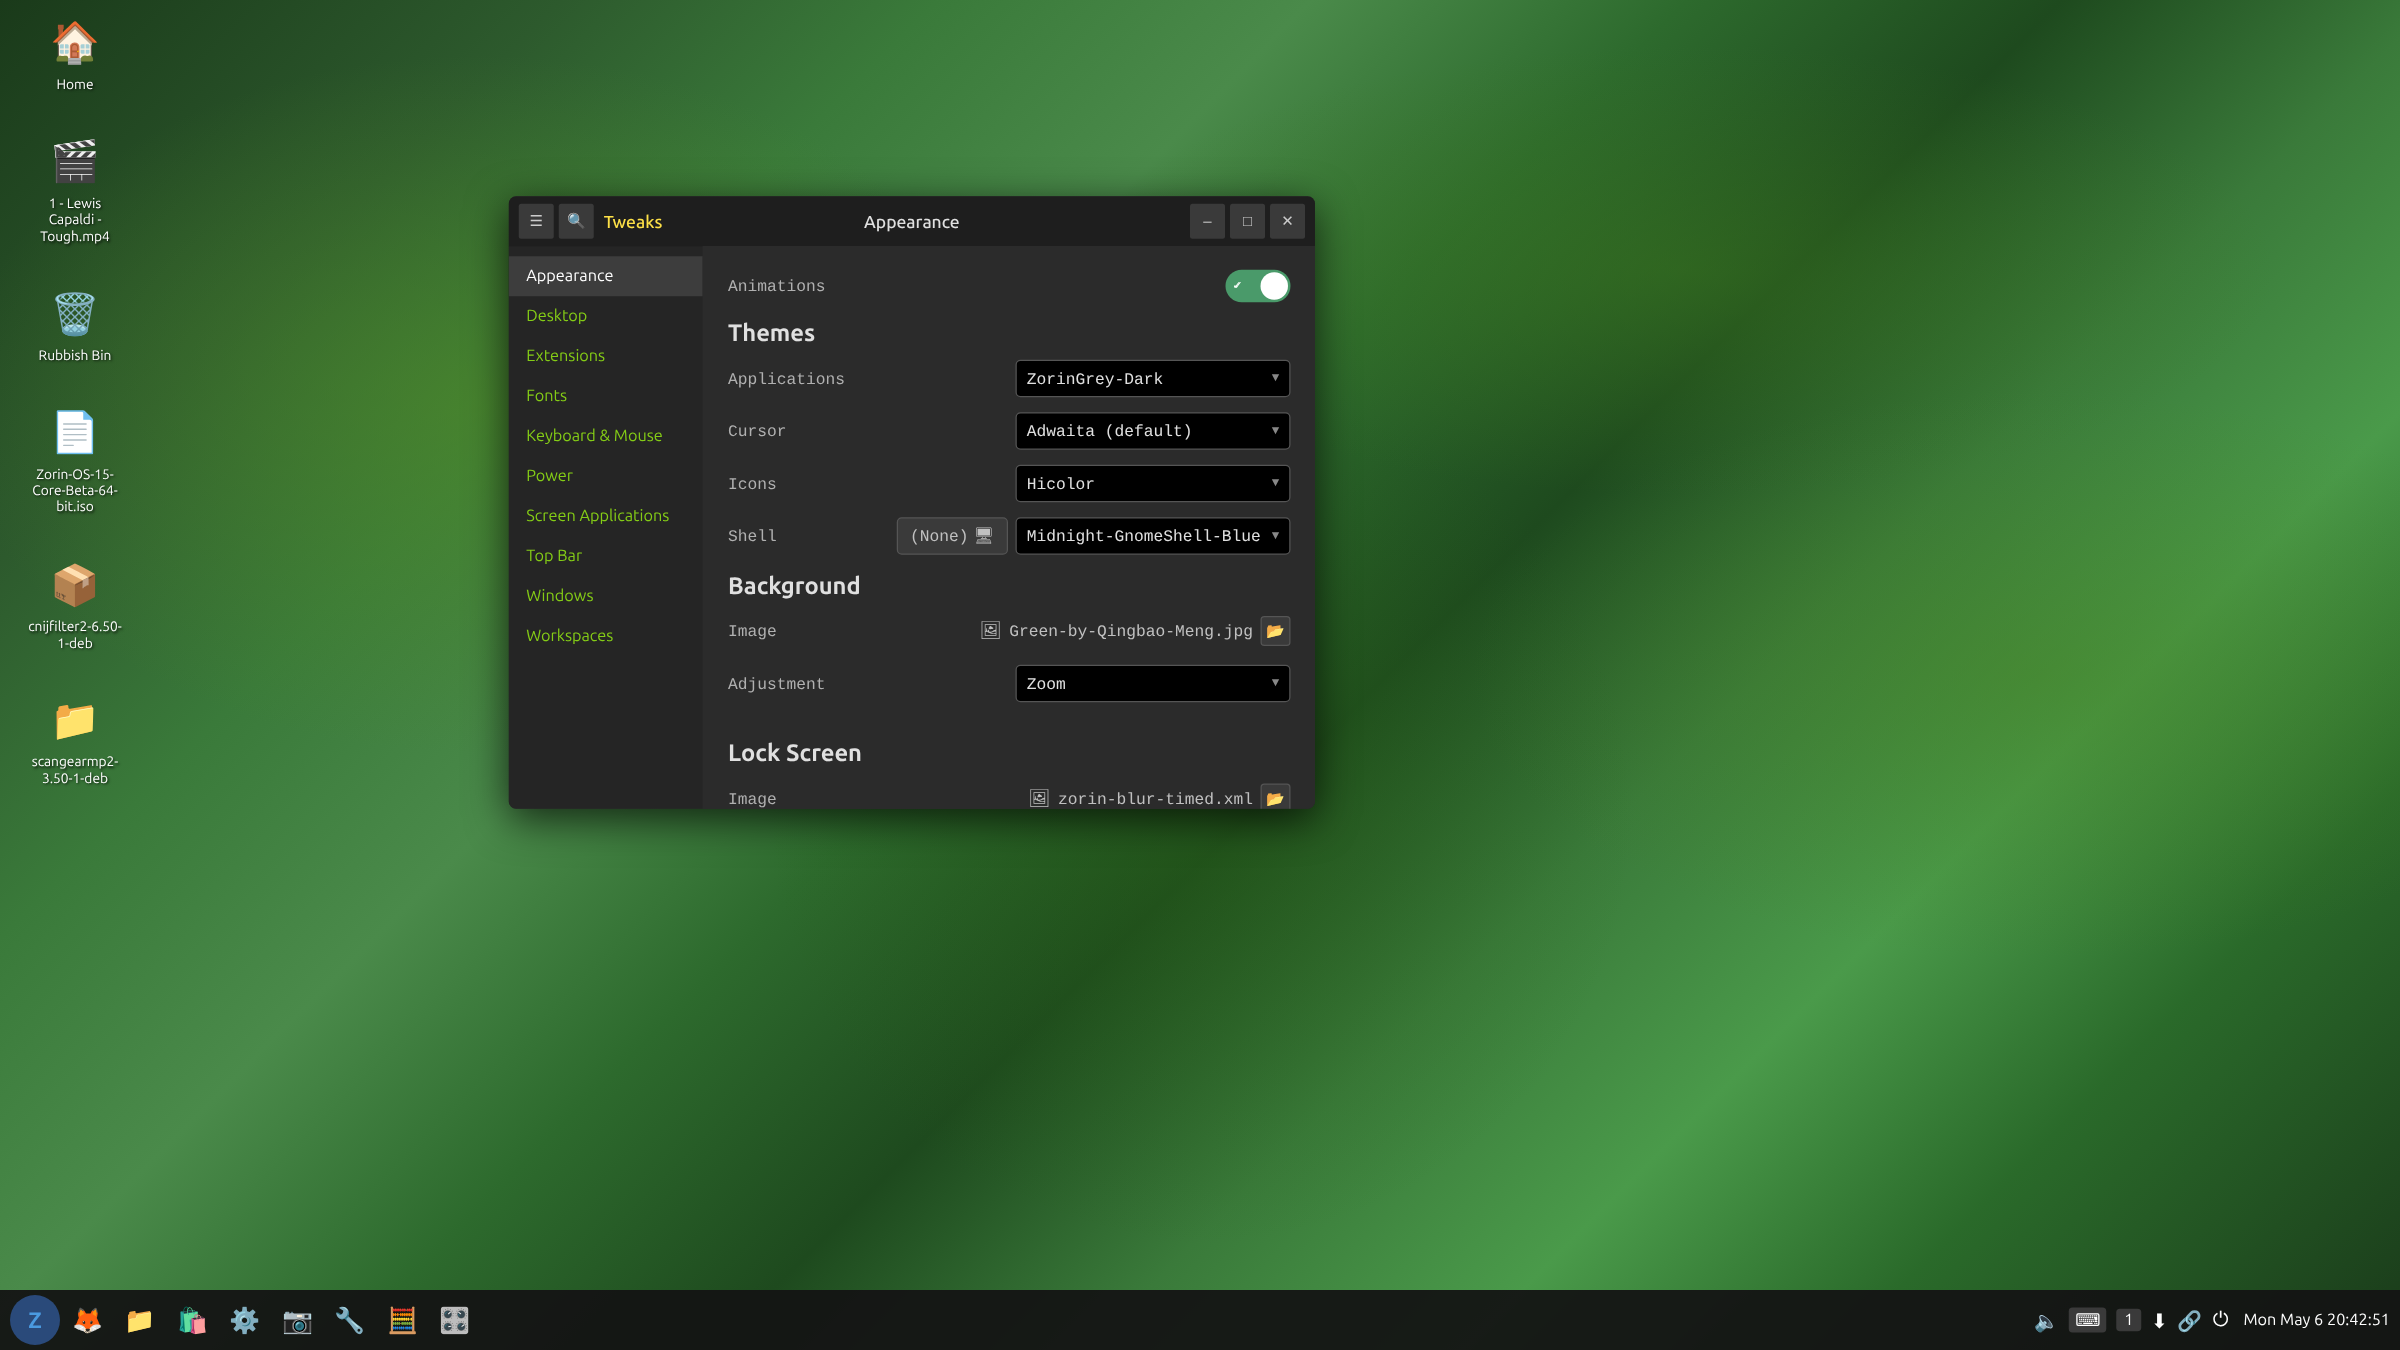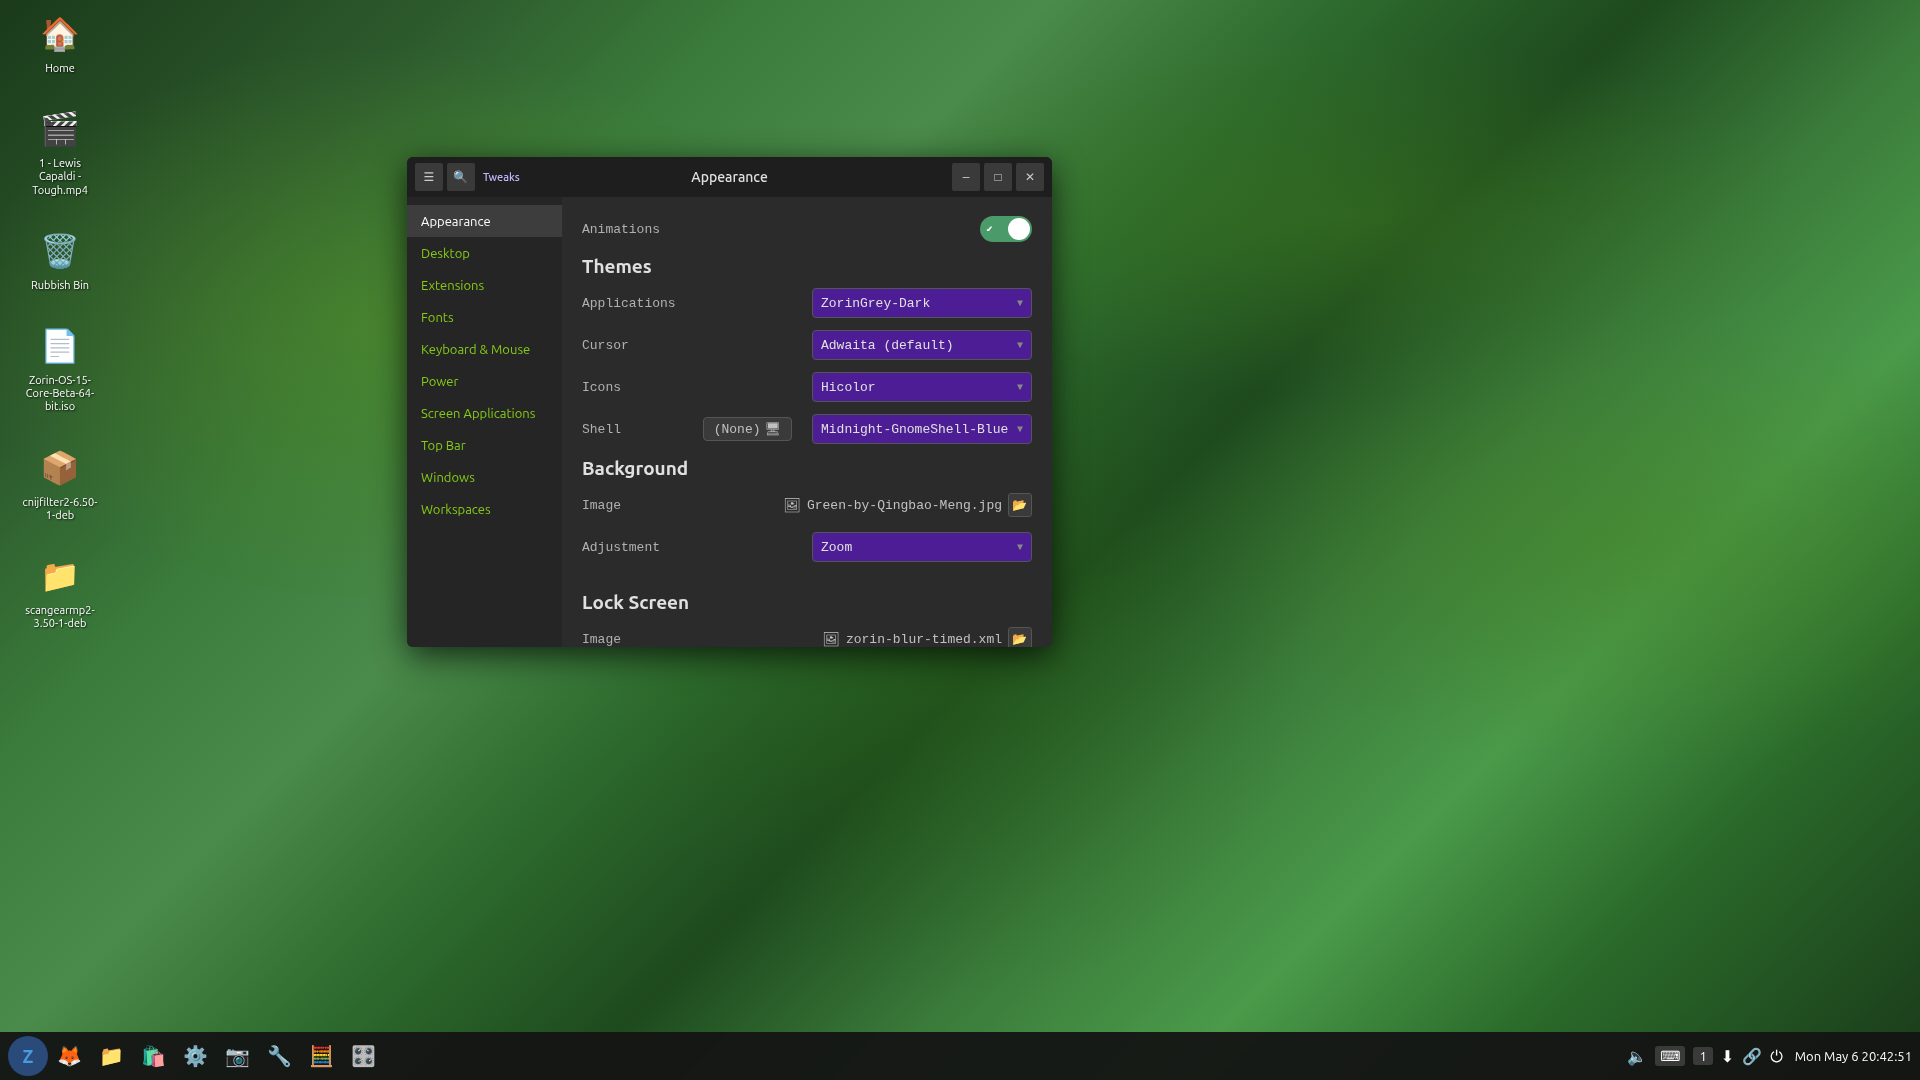--- a/index.html
+++ b/index.html
@@ -275,42 +275,41 @@
       background: white;
       position: absolute;
       right: 2px;
       transition: left 0.2s;
     }
 
     
     .dropdown {
       width: 220px;
       height: 30px;
-      background: #4c1d95;
+      background: #000000;
       border: 1px solid #555;
       border-radius: 4px;
       display: flex;
       align-items: center;
       justify-content: space-between;
       padding: 0 8px;
       cursor: pointer;
       color: #e0e0e0;
       font-size: 13px;
     }
 
     .dropdown-arrow {
       color: #888;
       font-size: 10px;
     }
 
     
     .shell-row {
       display: flex;
-      align-items: center;
-      gap: 20px;
+      gap: 6px;
     }
 
     .none-pill {
       background: #3a3a3a;
       border: 1px solid #555;
       border-radius: 4px;
       padding: 3px 10px;
       color: #c0c0c0;
       font-size: 13px;
       display: flex;
@@ -376,21 +375,21 @@
     <div class="desktop-icon-label">scangearmp2-3.50-1-deb</div>
   </div>
 </div>
 
 <div class="window">
 
   <div class="window-titlebar">
     <div class="titlebar-left">
       <button class="titlebar-btn">☰</button>
       <button class="titlebar-btn">🔍</button>
-      <span style="color:#c4b5fd; font-size:11px; font-weight:500; margin-left:4px;">Tweaks</span>
+      <span style="color:#fde047; font-size:14px; font-weight:500; margin-left:4px;">Tweaks</span>
     </div>
     <div class="titlebar-title">Appearance</div>
     <div style="margin-left:auto; display:flex; gap:4px;">
       <button class="titlebar-btn">–</button>
       <button class="titlebar-btn">□</button>
       <button class="titlebar-btn close">✕</button>
     </div>
   </div>
 
   <div class="window-body">

